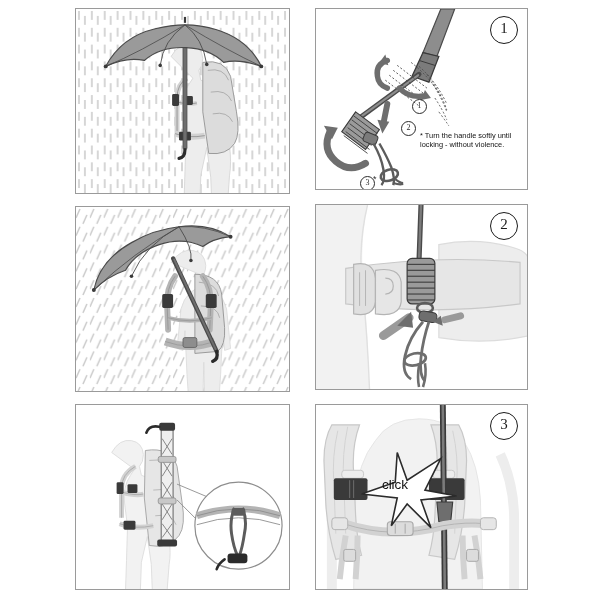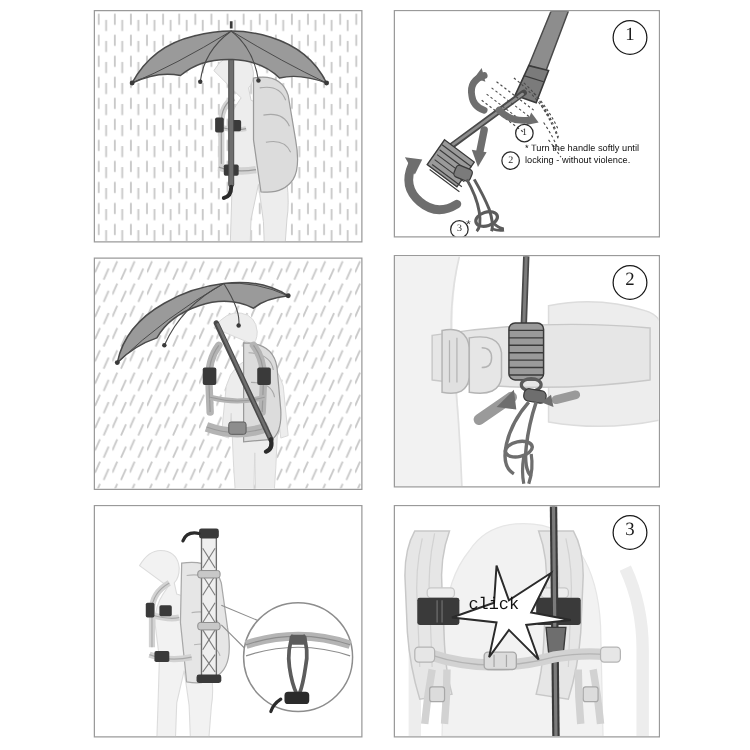--- a/index.html
+++ b/index.html
@@ -46,40 +46,40 @@
     background:#ffffff;
     z-index:6;
   }
   #badge-1{right:9px;top:7px;}
   #badge-2{right:9px;top:7px;}
   #badge-3{right:9px;top:7px;}
 
   
   .notes{
     position:absolute;
-    left:104px; top:105px; width:104px;
+    left:104px; top:122px; width:104px;
     z-index:7;
     color:#111;
     font-size:7.4px;
     line-height:9.3px;
     font-family:"Liberation Sans", sans-serif;
   }
   .note-line{margin:0;}
   .note-block{margin:0 0 6px 0;}
   .note-block:last-child{margin-bottom:0;}
 
   
   .click-label{
     position:absolute;
     left:52px; top:72px;
     width:54px;
     text-align:center;
     font-size:13.5px;
     color:#111;
-    font-family:Liberation Mono, monospace;
+    font-family:Liberation Sans, sans-serif;
     z-index:9;
     pointer-events:none;
   }
 
   
   .mini-num{
     position:absolute;
     width:13px;height:13px;
     border:1.1px solid #2b2b2b;
     border-radius:50%;

